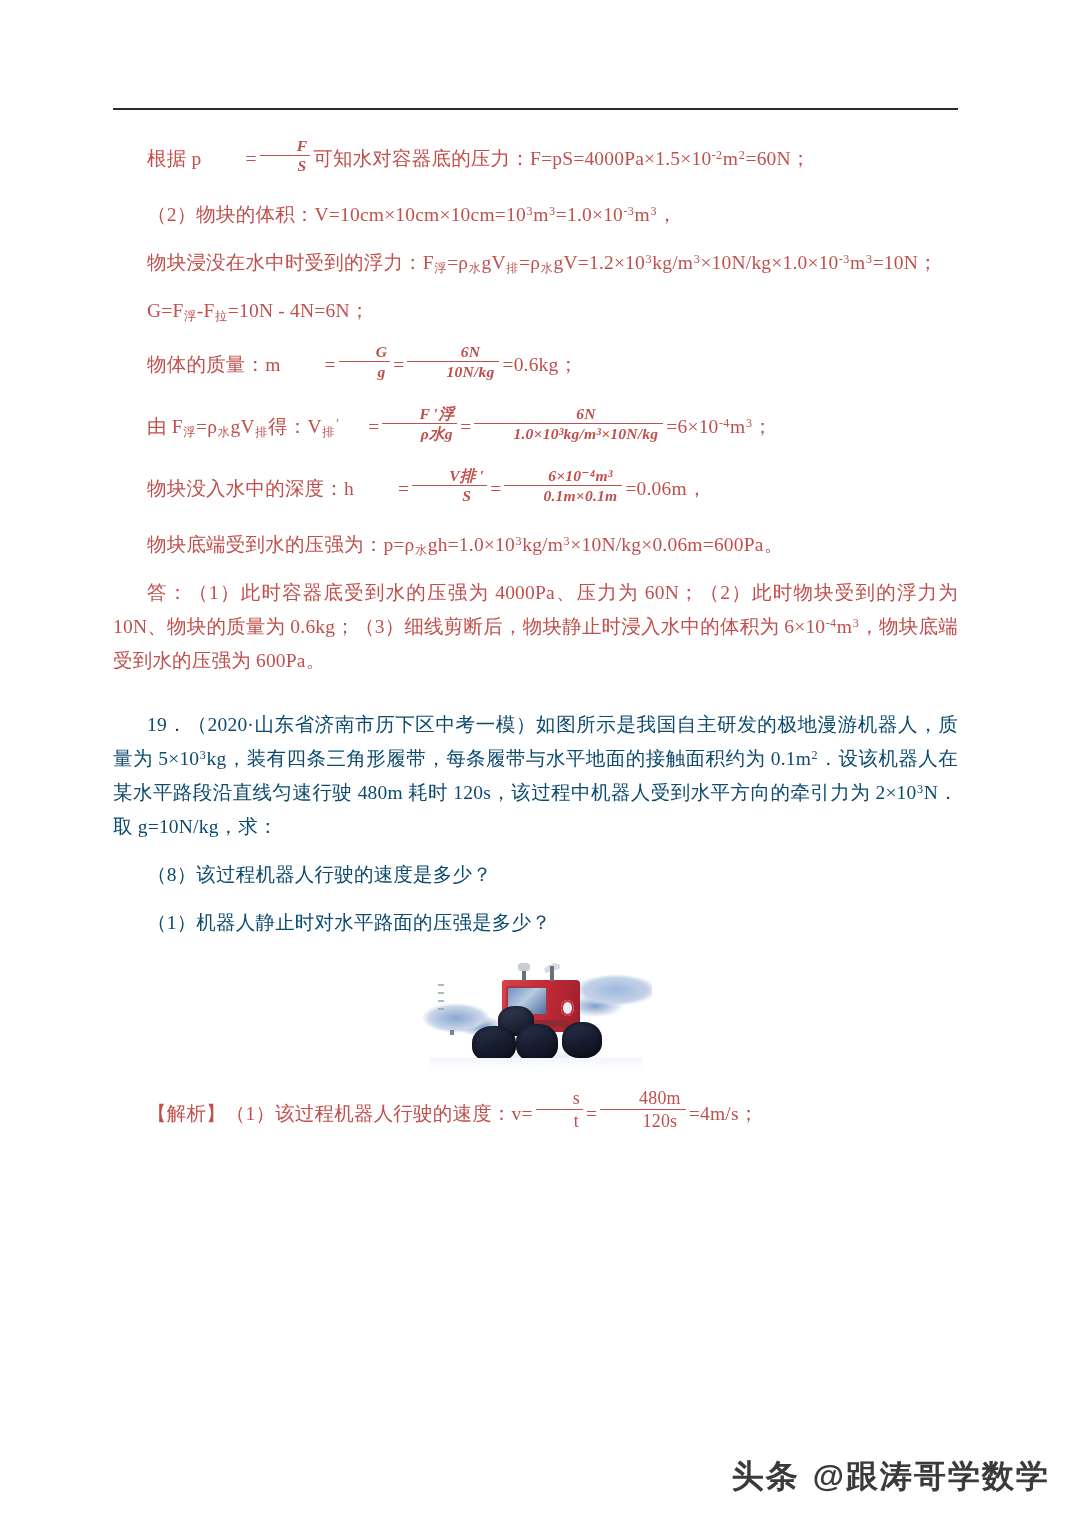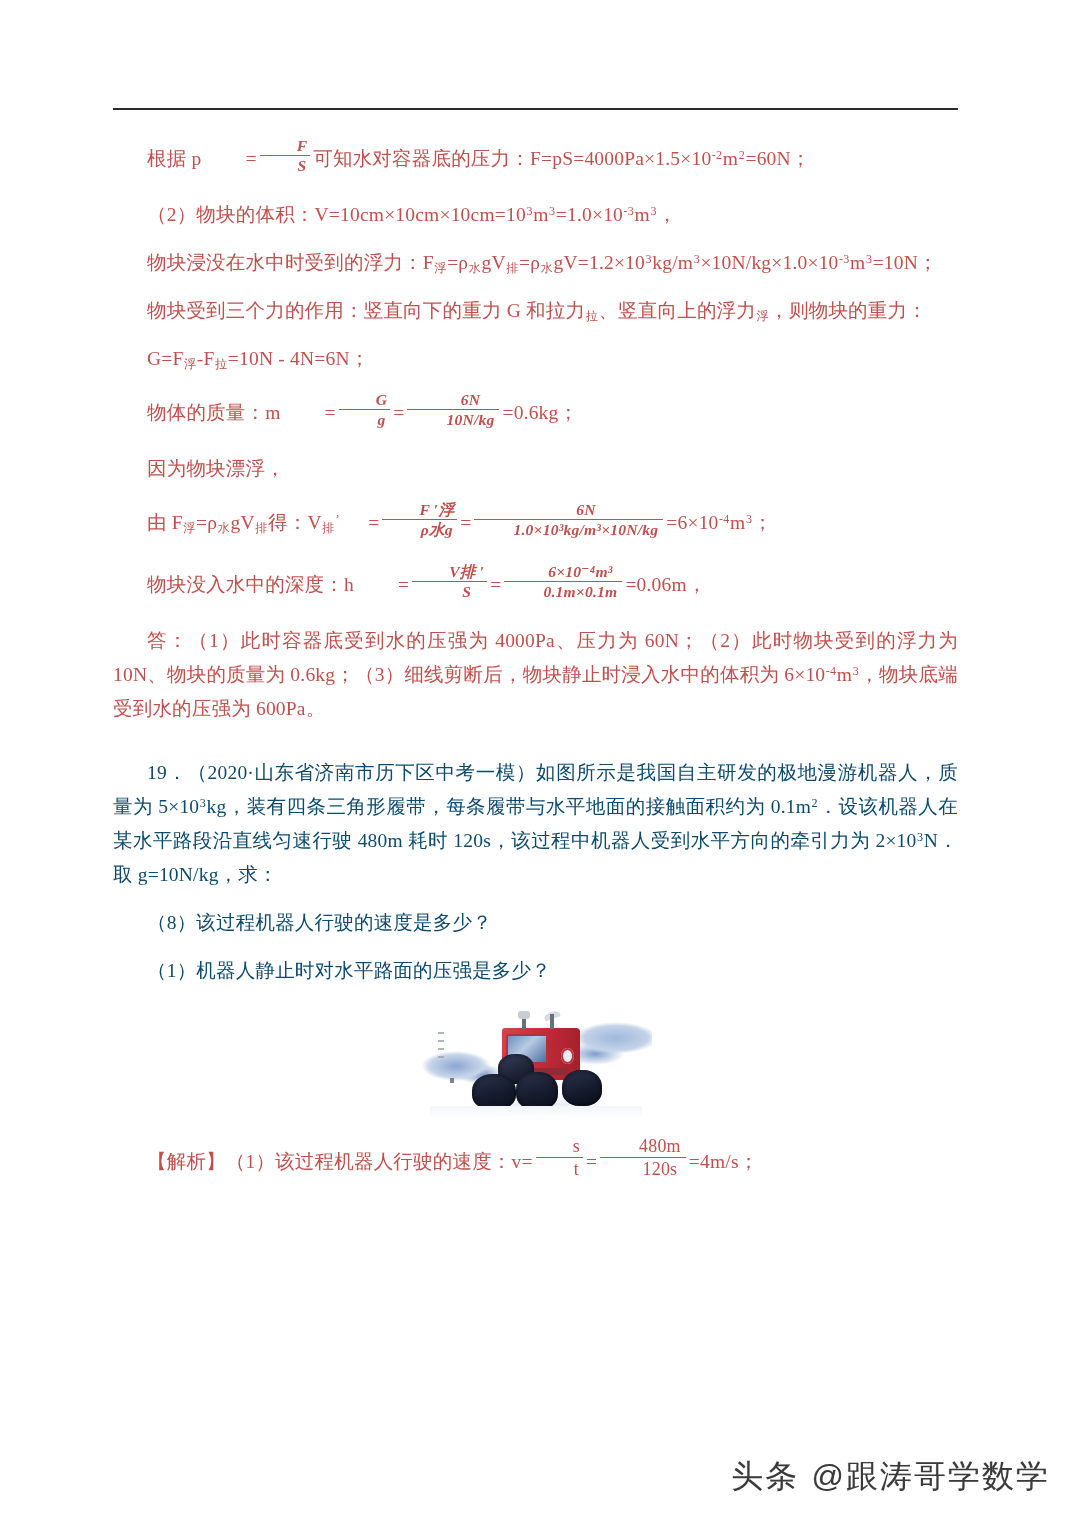--- a/index.html
+++ b/index.html
@@ -219,21 +219,21 @@
     background: #5b6377;
     opacity: 0.8;
   }
 
   
   .watermark {
     position: absolute;
     right: 30px;
     bottom: 28px;
     font-family: "DejaVu Sans", "Liberation Sans", sans-serif;
-    font-weight: normal;
+    font-weight: bold;
     font-size: 32px;
     letter-spacing: 2px;
     color: #2a2a2a;
     text-shadow: 1.5px 1.5px 0 rgba(255,255,255,0.95), -0.5px -0.5px 0 rgba(120,120,120,0.35);
     white-space: nowrap;
     opacity: 0.92;
   }
   .watermark .at { font-family: "Liberation Sans", sans-serif; }
 </style>
 </head>
@@ -250,46 +250,43 @@
     </p>
 
     <p class="line indent">
       <span class="red"><span>（2）物块的体积：V=10cm×10cm×10cm=10</span><sup>3</sup><span>m</span><sup>3</sup><span>=1.0×10</span><sup>-3</sup><span>m</span><sup>3</sup><span>，</span></span>
     </p>
 
     <p class="line indent">
       <span class="red"><span>物块浸没在水中时受到的浮力：F</span><sub>浮</sub><span>=ρ</span><sub>水</sub><span>gV</span><sub>排</sub><span>=ρ</span><sub>水</sub><span>gV=1.2×10</span><sup>3</sup><span>kg/m</span><sup>3</sup><span>×10N/kg×1.0×10</span><sup>-3</sup><span>m</span><sup>3</sup><span>=10N；</span></span>
     </p>
 
-    <p class="line indent">
-      <span class="red"><span>物块受到三个力的作用：竖直向下的重力 G 和拉力</span><sub>拉</sub><span>、竖直向上的浮力</span><sub>浮</sub><span>，则物块的重力：</span></span>
-    </p>
 
     <p class="line indent">
       <span class="red"><span>G=F</span><sub>浮</sub><span>-F</span><sub>拉</sub><span>=10N - 4N=6N；</span></span>
     </p>
 
     <p class="line frac-line indent">
       <span class="red"><span>物体的质量：m</span><span class="spacer-wide"></span>=<span class="frac"><span class="num">G</span><span class="den">g</span></span><span>=</span><span class="frac wide"><span class="num">6N</span><span class="den">10N/kg</span></span><span>=0.6kg；</span></span>
     </p>
 
 
-    <p class="line indent">
-      <span class="red">因为物块漂浮，</span>
-    </p>
 
 
     <p class="line frac-line indent">
       <span class="red"><span>由 F</span><sub>浮</sub><span>=ρ</span><sub>水</sub><span>gV</span><sub>排</sub><span>得：V</span><sub>排</sub><sup>’</sup><span class="spacer-mid"></span>=<span class="frac"><span class="num">F ′浮</span><span class="den">ρ水g</span></span><span>=</span><span class="frac wide"><span class="num">6N</span><span class="den">1.0×10³kg/m³×10N/kg</span></span><span>=6×10</span><sup>-4</sup><span>m</span><sup>3</sup><span>；</span></span>
     </p>
 
     <p class="line frac-line indent">
       <span class="red"><span>物块没入水中的深度：h</span><span class="spacer-wide"></span>=<span class="frac"><span class="num">V排 ′</span><span class="den">S</span></span><span>=</span><span class="frac wide"><span class="num">6×10⁻⁴m³</span><span class="den">0.1m×0.1m</span></span><span>=0.06m，</span></span>
     </p>
 
+    <p class="line indent">
+      <span class="red"><span>物块底端受到水的压强为：p=ρ</span><sub>水</sub><span>gh=1.0×10</span><sup>3</sup><span>kg/m</span><sup>3</sup><span>×10N/kg×0.06m=600Pa。</span></span>
+    </p>
 
     <p class="line indent">
       <span class="red"><span>答：（1）此时容器底受到水的压强为 4000Pa、压力为 60N；（2）此时物块受到的浮力为 10N、物块的质量为 0.6kg；（3）细线剪断后，物块静止时浸入水中的体积为 6×10</span><sup>-4</sup><span>m</span><sup>3</sup><span>，物块底端受到水的压强为 600Pa。</span></span>
     </p>
 
     <div class="gap-md"></div>
 
     <p class="line indent">
       <span class="black"><span>19．（2020·山东省济南市历下区中考一模）如图所示是我国自主研发的极地漫游机器人，质量为 5×10</span><sup>3</sup><span>kg，装有四条三角形履带，每条履带与水平地面的接触面积约为 0.1m</span><sup>2</sup><span>．设该机器人在某水平路段沿直线匀速行驶 480m 耗时 120s，该过程中机器人受到水平方向的牵引力为 2×10</span><sup>3</sup><span>N．取 g=10N/kg，求：</span></span>
     </p>

